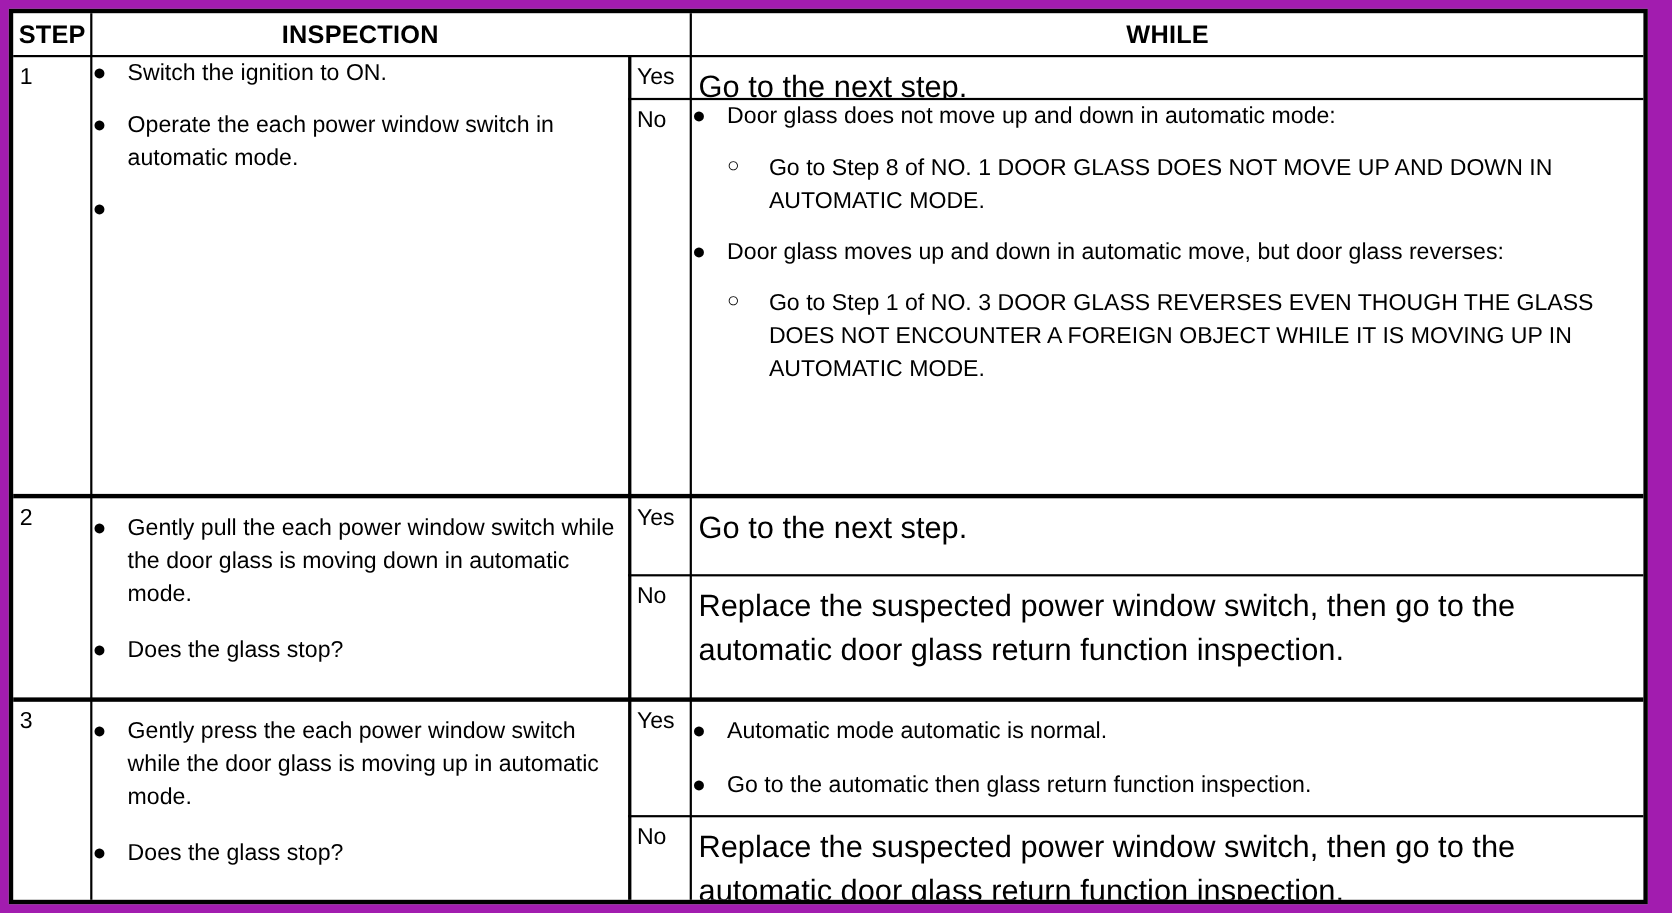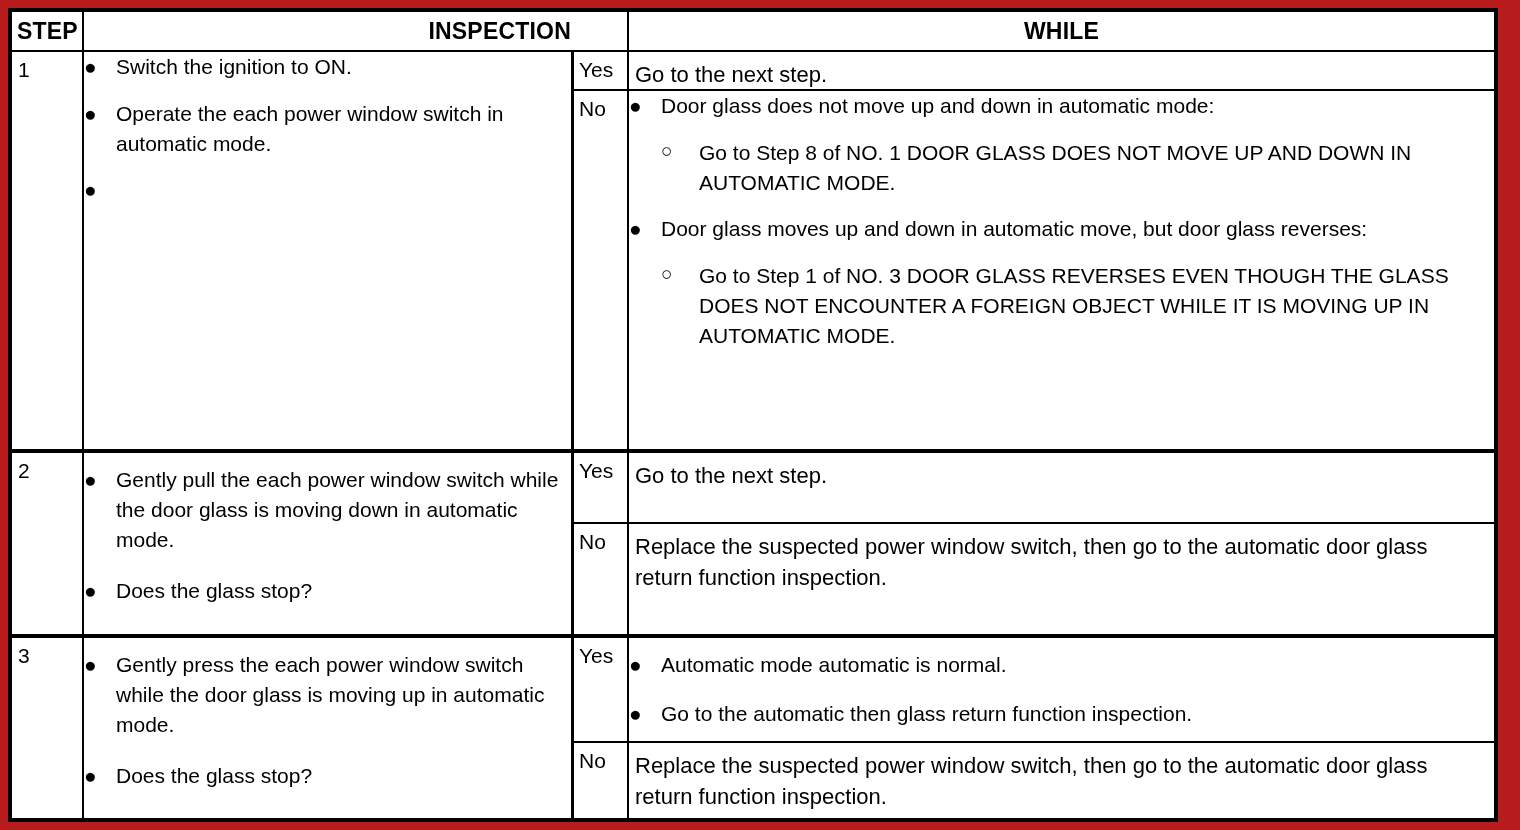--- a/index.html
+++ b/index.html
@@ -1,19 +1,19 @@
 <!DOCTYPE html>
 <html><head>
 <meta charset="utf-8">
 <style>
   html,body{margin:0;padding:0;background:#ffffff;}
   body{width:1520px;height:830px;overflow:hidden;
        font-family:"Liberation Sans","DejaVu Sans",sans-serif;color:#000;}
 
-  #sheet{position:absolute;left:0;top:0;width:1520px;height:830px;background:#b91c1c;}
+  #sheet{position:absolute;left:0;top:0;width:1520px;height:830px;background:#a21caf;}
 
   
   #tbl{position:absolute;left:8px;top:8px;width:1490px;height:814px;
        box-sizing:border-box;border:4px solid #000;background:#fff;}
 
   
   .vline{position:absolute;top:0;bottom:0;width:2px;background:#000;}
   .vline.thick{width:3px;}
   .hline{position:absolute;left:0;right:0;height:2px;background:#000;}
   .hline.thick{height:4px;}
@@ -21,21 +21,21 @@
   
   .cell{position:absolute;box-sizing:border-box;overflow:hidden;}
 
   .hdr{font-size:23px;font-weight:bold;letter-spacing:.2px;
        display:flex;align-items:center;}
   .hdr.left{justify-content:flex-start;padding-left:5px;}
   .hdr.center{justify-content:center;}
 
   .stepnum{font-size:21px;padding:6px 0 0 6px;line-height:1.1;}
   .yesno{font-size:21px;padding:6px 0 0 6px;line-height:1.1;}
-  .plain{font-size:22px;padding:7px 10px 0 6px;line-height:1.42;}
+  .plain{font-size:28px;padding:7px 10px 0 6px;line-height:1.42;}
   .plain.indent{}
 
   
   ul.bl{list-style:none;margin:0;padding:0;}
   ul.bl li{position:relative;font-size:21px;line-height:1.42;margin:0 0 17px 0;}
   ul.bl li:last-child{margin-bottom:0;}
   ul.bl li .bul{position:absolute;left:0;top:0;font-size:21px;line-height:1.42;}
 
   
   .lvl1{padding-left:32px;}
@@ -62,21 +62,21 @@
     <div class="hline" style="top:38px;"></div>
     <div class="hline" style="top:77px;left:559px;"></div>
     <div class="hline thick" style="top:437px;"></div>
     <div class="hline" style="top:510px;left:559px;"></div>
     <div class="hline thick" style="top:622px;"></div>
     <div class="hline" style="top:729px;left:559px;"></div>
 
     <div class="cell hdr left" style="left:0;top:0;width:70px;height:38px;">
       <span>STEP</span>
     </div>
-    <div class="cell hdr center" style="left:72px;top:0;width:487px;height:38px;justify-content:flex-end;">
+    <div class="cell hdr center" style="left:72px;top:0;width:487px;height:38px;">
       <span>INSPECTION</span>
     </div>
     <div class="cell hdr center" style="left:617px;top:0;width:865px;height:38px;">
       <span>WHILE</span>
     </div>
 
     <div class="cell stepnum" style="left:0;top:40px;width:70px;height:397px;">
       <span>1</span>
     </div>
 

